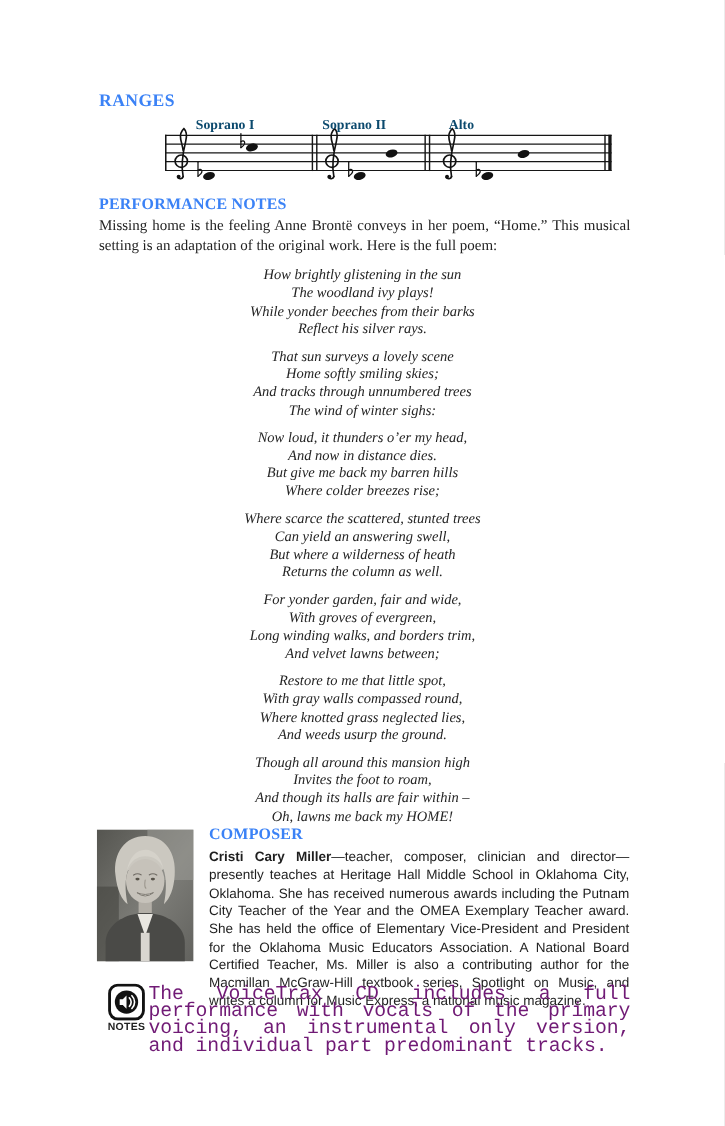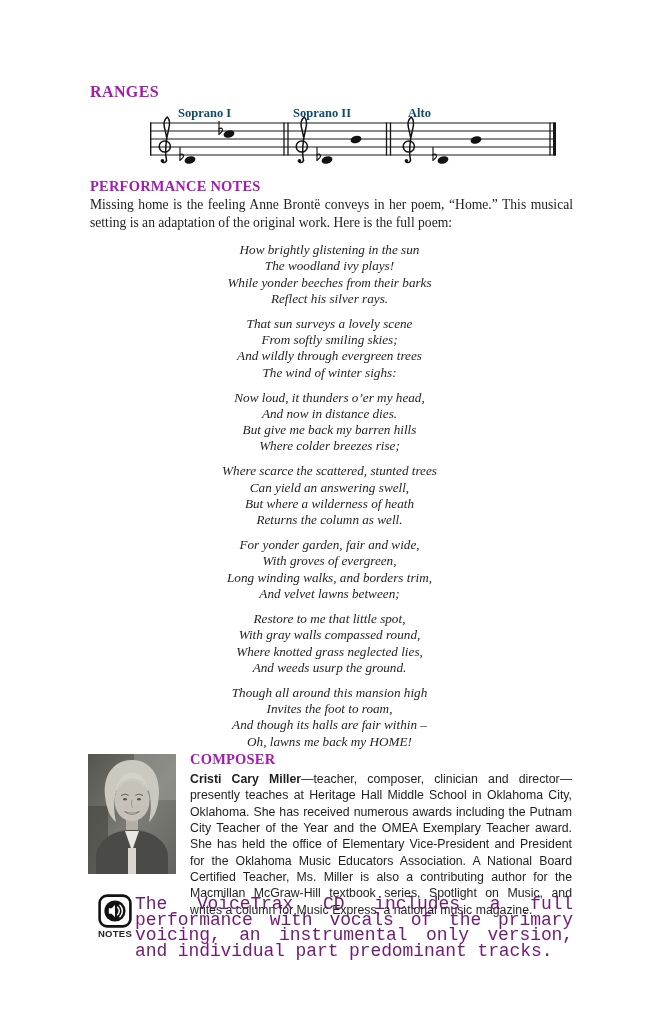--- a/index.html
+++ b/index.html
@@ -2,21 +2,21 @@
 <html><head>
 <meta charset="utf-8">
 <style>
   html,body{margin:0;padding:0;background:#9a9a9a;}
   .page{
     position:relative;width:659px;height:1024px;margin:0 auto;
     background:#ffffff;color:#1b1b1b;overflow:hidden;
     font-family:"Liberation Serif", serif;
   }
   .heading{
-    position:absolute;margin:0;font-weight:bold;color:#a21caf;
+    position:absolute;margin:0;font-weight:bold;color:#3b82f6;
     font-family:"Liberation Serif", serif;
   }
   #ranges-title{left:90px;top:83px;font-size:16px;letter-spacing:.4px;}
   #pn-title{left:90px;top:178px;font-size:14.5px;letter-spacing:.2px;}
   #composer-title{left:190px;top:751px;font-size:14.5px;letter-spacing:.2px;}
   .voice-label{
     position:absolute;top:106px;font-size:12.5px;font-weight:bold;color:#0c4a6e;
   }
   #voice-0{left:178px;}
   #voice-1{left:293px;}
@@ -124,22 +124,22 @@
 
   <div id="poem">
     <div class="stanza">
       <div>How brightly glistening in the sun</div>
       <div>The woodland ivy plays!</div>
       <div>While yonder beeches from their barks</div>
       <div>Reflect his silver rays.</div>
     </div>
     <div class="stanza">
       <div>That sun surveys a lovely scene</div>
-      <div>From softly smiling skies;</div>
-      <div>And wildly through evergreen trees</div>
+      <div>Home softly smiling skies;</div>
+      <div>And tracks through unnumbered trees</div>
       <div>The wind of winter sighs:</div>
     </div>
     <div class="stanza">
       <div>Now loud, it thunders o’er my head,</div>
       <div>And now in distance dies.</div>
       <div>But give me back my barren hills</div>
       <div>Where colder breezes rise;</div>
     </div>
     <div class="stanza">
       <div>Where scarce the scattered, stunted trees</div>

